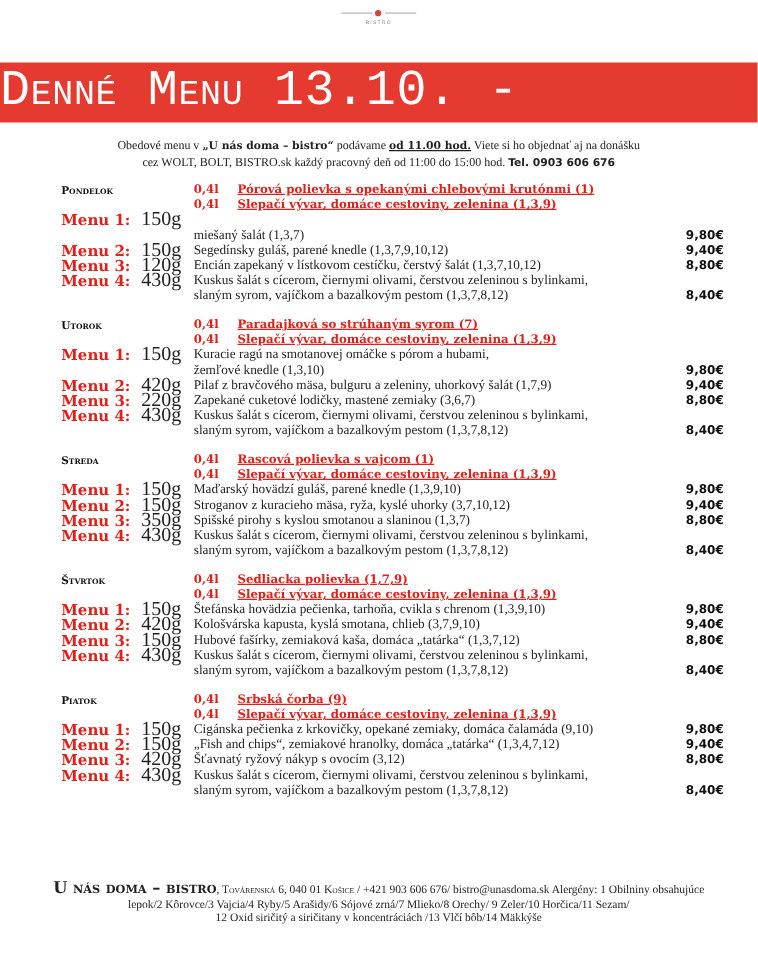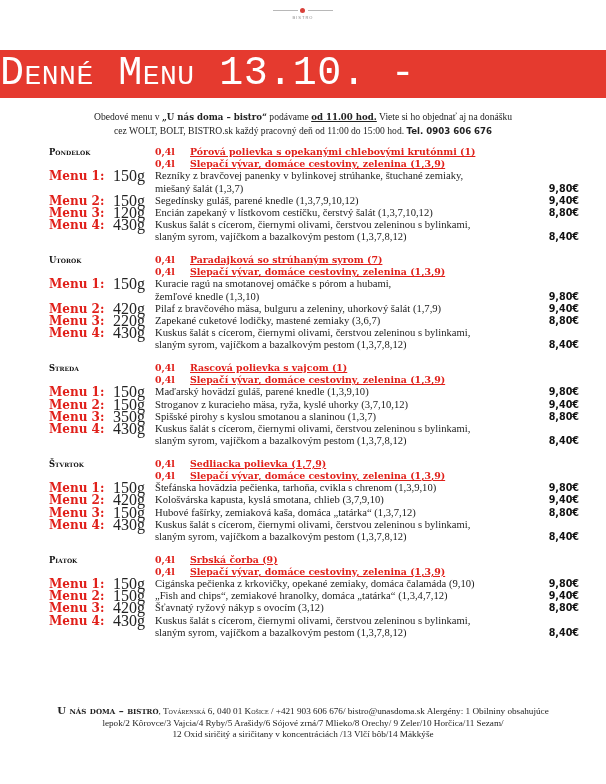--- a/index.html
+++ b/index.html
@@ -79,21 +79,21 @@
     .price {
       position: absolute; right: 27px; top: 0; font-family: "DejaVu Sans", sans-serif;
       font-weight: bold; font-size: 9.6px; color: #111;
     }
 
     .footer {
       position: absolute; left: 0; top: 705px; width: 606px; text-align: center;
       font-family: "Liberation Serif", serif; font-size: 9.2px; line-height: 11.5px; color: #222;
     }
     .footer .brand {
-      font-family: "DejaVu Serif", serif; font-weight: bold; font-variant: small-caps; font-size: 10px;
+      font-family: "DejaVu Serif", serif; font-weight: bold; font-variant: small-caps; font-size: 13px;
     }
     .footer .addr { font-variant: small-caps; }
   </style>
 </head>
 <body>
 
 <div class="logo">
   <div class="logo-rule">
     <span class="line-l"></span>
     <span class="dot"></span>
@@ -122,21 +122,20 @@
         <span class="soup-vol">0,4l</span>
         <span class="soup-name">Pórová polievka s opekanými chlebovými krutónmi (1)</span>
       </div>
       <div class="row">
         <span class="soup-vol">0,4l</span>
         <span class="soup-name">Slepačí vývar, domáce cestoviny, zelenina (1,3,9)</span>
       </div>
       <div class="row">
         <span class="menu-label">Menu 1:</span>
         <span class="weight">150g</span>
-        <span class="desc">Rezníky z bravčovej panenky v bylinkovej strúhanke, štuchané zemiaky,</span>
       </div>
       <div class="row">
         <span class="desc">miešaný šalát (1,3,7)</span>
         <span class="price">9,80€</span>
       </div>
       <div class="row">
         <span class="menu-label">Menu 2:</span>
         <span class="weight">150g</span>
         <span class="desc">Segedínsky guláš, parené knedle (1,3,7,9,10,12)</span>
         <span class="price">9,40€</span>

